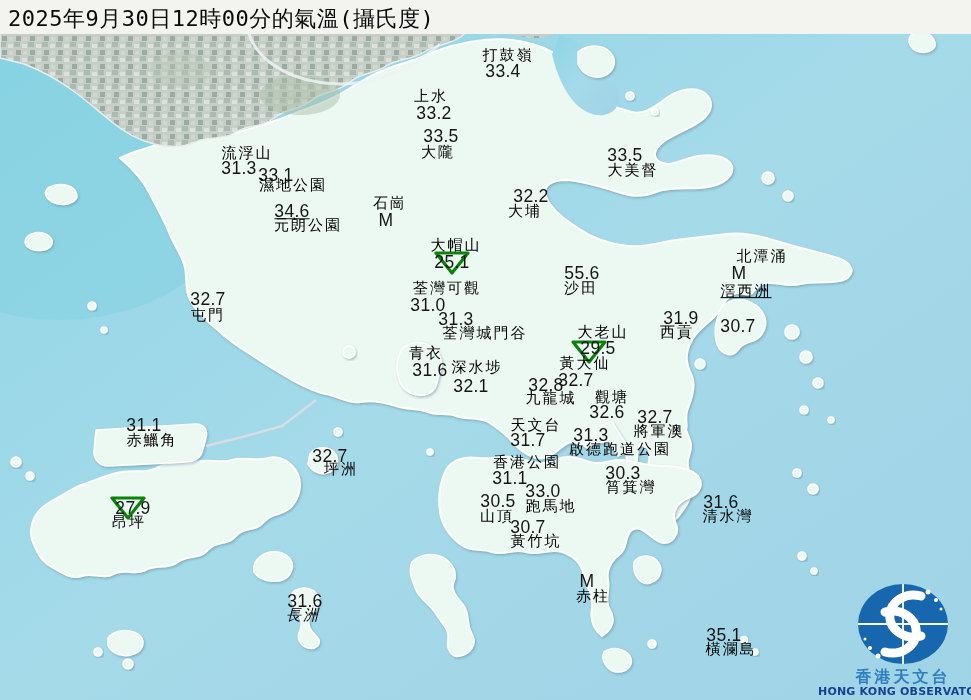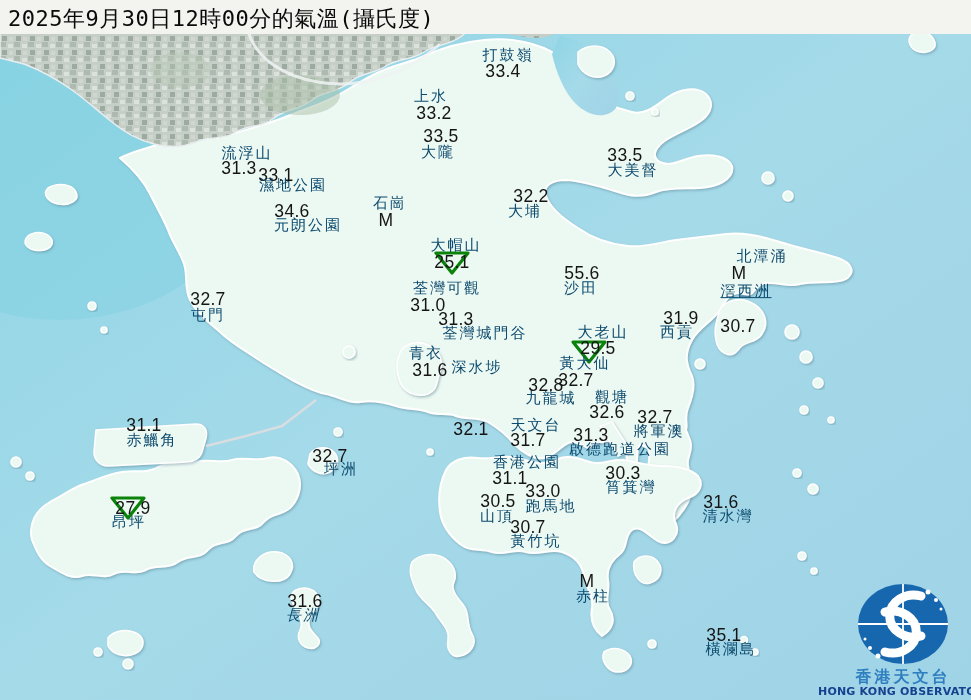--- a/index.html
+++ b/index.html
@@ -5,21 +5,21 @@
   html,body{margin:0;padding:0;}
   body{width:971px;height:700px;position:relative;overflow:hidden;background:#a5dae9;
        font-family:"DejaVu Sans",sans-serif;}
   #map-wrap{position:absolute;left:0;top:0;width:971px;height:700px;z-index:0;}
   #title-bar{position:absolute;left:0;top:0;width:971px;height:34px;background:#f3f3f0;
        z-index:6;box-sizing:border-box;padding:4px 0 0 8px;
        font-family:"DejaVu Sans Mono","DejaVu Sans",monospace;
        font-size:22px;color:#0a0a0a;letter-spacing:0.5px;white-space:nowrap;}
   #stations{position:absolute;left:0;top:0;width:971px;height:700px;z-index:3;}
   .st-name{position:absolute;transform:translate(-50%,-50%);white-space:nowrap;
-       color:#0c4a6e;font:15px/1.05 "DejaVu Sans",sans-serif;letter-spacing:2px;z-index:4;}
+       color:#000000;font:15px/1.05 "DejaVu Sans",sans-serif;letter-spacing:2px;z-index:4;}
   .st-val{position:absolute;transform:translate(-50%,-50%);white-space:nowrap;
        color:#151515;font:17.5px/1 "Liberation Sans","DejaVu Sans",sans-serif;
        letter-spacing:0.3px;z-index:4;}
   .st-marker{position:absolute;transform:translate(-50%,-50%);width:40px;height:30px;z-index:2;}
   #hko-logo{position:absolute;left:818px;top:580px;width:170px;height:120px;z-index:5;}
   #hko-logo .cn{position:absolute;left:0;top:87px;width:170px;text-align:center;
        color:#2f7fc0;font-size:16px;font-weight:bold;letter-spacing:3px;white-space:nowrap;}
   #hko-logo .en{position:absolute;left:0;top:105px;width:170px;text-align:center;
        color:#16418f;font-size:11px;font-weight:bold;letter-spacing:0.2px;white-space:nowrap;}
   .land{fill:#ecf8f2;stroke:#ffffff;stroke-width:2;stroke-linejoin:round;filter:url(#lsh);}
@@ -178,21 +178,21 @@
     <div class="st-val" style="left: 441px; top: 137px;">33.5</div>
     <div class="st-name" style="left: 438px; top: 153px;">大隴</div>
     <div class="st-val" style="left: 625px; top: 156px;">33.5</div>
     <div class="st-name" style="left: 633px; top: 171px;">大美督</div>
     <div class="st-val" style="left: 531px; top: 197px;">32.2</div>
     <div class="st-name" style="left: 525px; top: 212px;">大埔</div>
     <div class="st-val" style="left: 239px; top: 169px;">31.3</div>
     <div class="st-name" style="left: 247px; top: 154px;">流浮山</div>
     <div class="st-val" style="left: 276px; top: 176px;">33.1</div>
     <div class="st-name" style="left: 293px; top: 186px;">濕地公園</div>
-    <div class="st-val" style="left: 292px; top: 212px;">34.6</div>
+    <div class="st-val" style="left: 292px; top: 212px; text-decoration: underline;">34.6</div>
     <div class="st-name" style="left: 308px; top: 226px;">元朗公園</div>
     <div class="st-val" style="left: 386px; top: 221px;">M</div>
     <div class="st-name" style="left: 390px; top: 204px;">石崗</div>
     <div class="st-marker" style="left: 452px; top: 262px;"><svg width="40" height="30" viewBox="0 0 40 30">
         <polygon points="4,6 36,6 20,26" fill="none" stroke="#0b830b" stroke-width="3.2" stroke-linejoin="round"></polygon>
       </svg></div>
     <div class="st-val" style="left: 452px; top: 263px;">25.1</div>
     <div class="st-name" style="left: 456px; top: 246px;">大帽山</div>
     <div class="st-val" style="left: 428px; top: 306px;">31.0</div>
     <div class="st-name" style="left: 447px; top: 289px;">荃灣可觀</div>
@@ -208,21 +208,21 @@
     <div class="st-name" style="left: 746px; top: 292px; text-decoration: underline;">滘西洲</div>
     <div class="st-val" style="left: 681px; top: 319px;">31.9</div>
     <div class="st-name" style="left: 677px; top: 333px;">西貢</div>
     <div class="st-marker" style="left: 589px; top: 351px;"><svg width="40" height="30" viewBox="0 0 40 30">
         <polygon points="4,6 36,6 20,26" fill="none" stroke="#0b830b" stroke-width="3.2" stroke-linejoin="round"></polygon>
       </svg></div>
     <div class="st-val" style="left: 598px; top: 349px;">29.5</div>
     <div class="st-name" style="left: 603px; top: 333px;">大老山</div>
     <div class="st-val" style="left: 430px; top: 371px;">31.6</div>
     <div class="st-name" style="left: 426px; top: 354px;">青衣</div>
-    <div class="st-val" style="left: 471px; top: 387px; margin-top: 43px;">32.1</div>
+    <div class="st-val" style="left: 471px; top: 387px;">32.1</div>
     <div class="st-name" style="left: 477px; top: 368px;">深水埗</div>
     <div class="st-val" style="left: 576px; top: 381px;">32.7</div>
     <div class="st-name" style="left: 585px; top: 364px;">黃大仙</div>
     <div class="st-val" style="left: 546px; top: 386px;">32.8</div>
     <div class="st-name" style="left: 551px; top: 399px;">九龍城</div>
     <div class="st-val" style="left: 607px; top: 413px;">32.6</div>
     <div class="st-name" style="left: 612px; top: 398px;">觀塘</div>
     <div class="st-val" style="left: 528px; top: 441px;">31.7</div>
     <div class="st-name" style="left: 536px; top: 426px;">天文台</div>
     <div class="st-val" style="left: 655px; top: 418px;">32.7</div>

